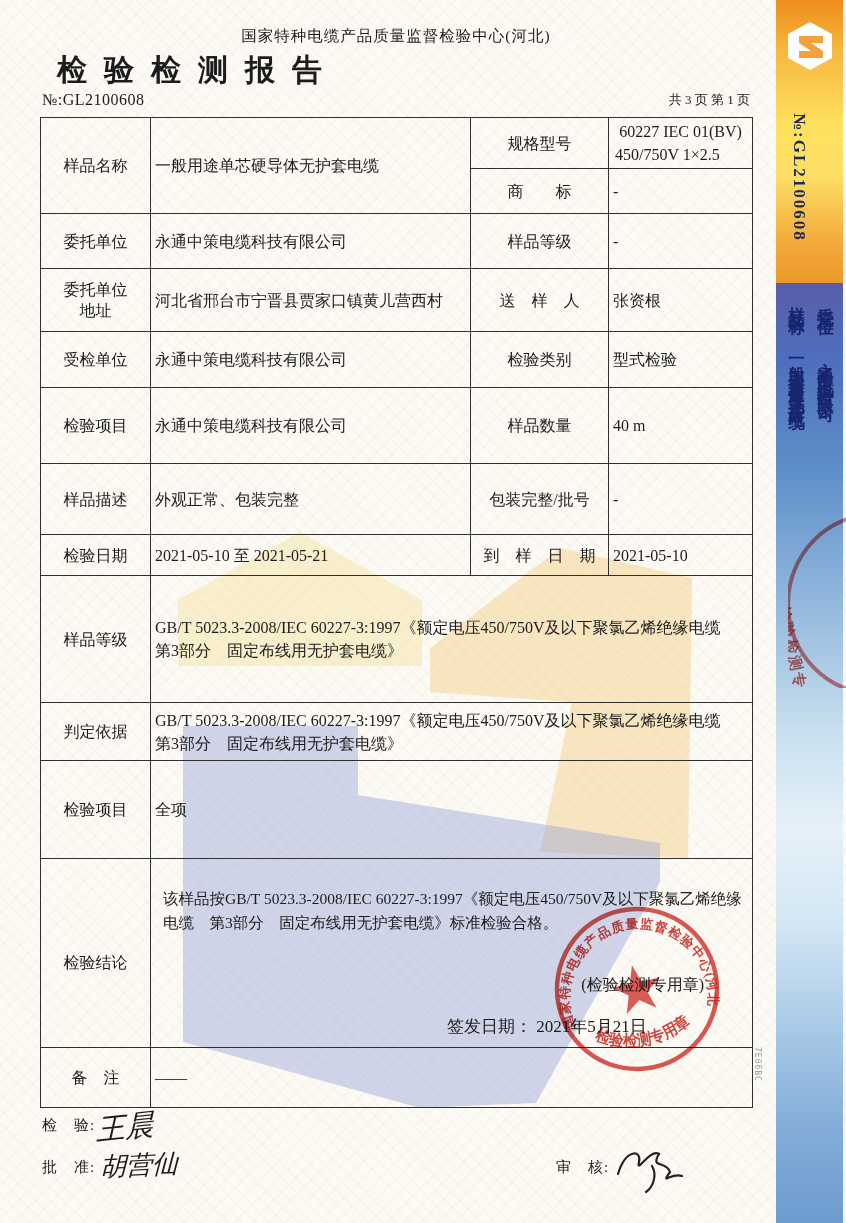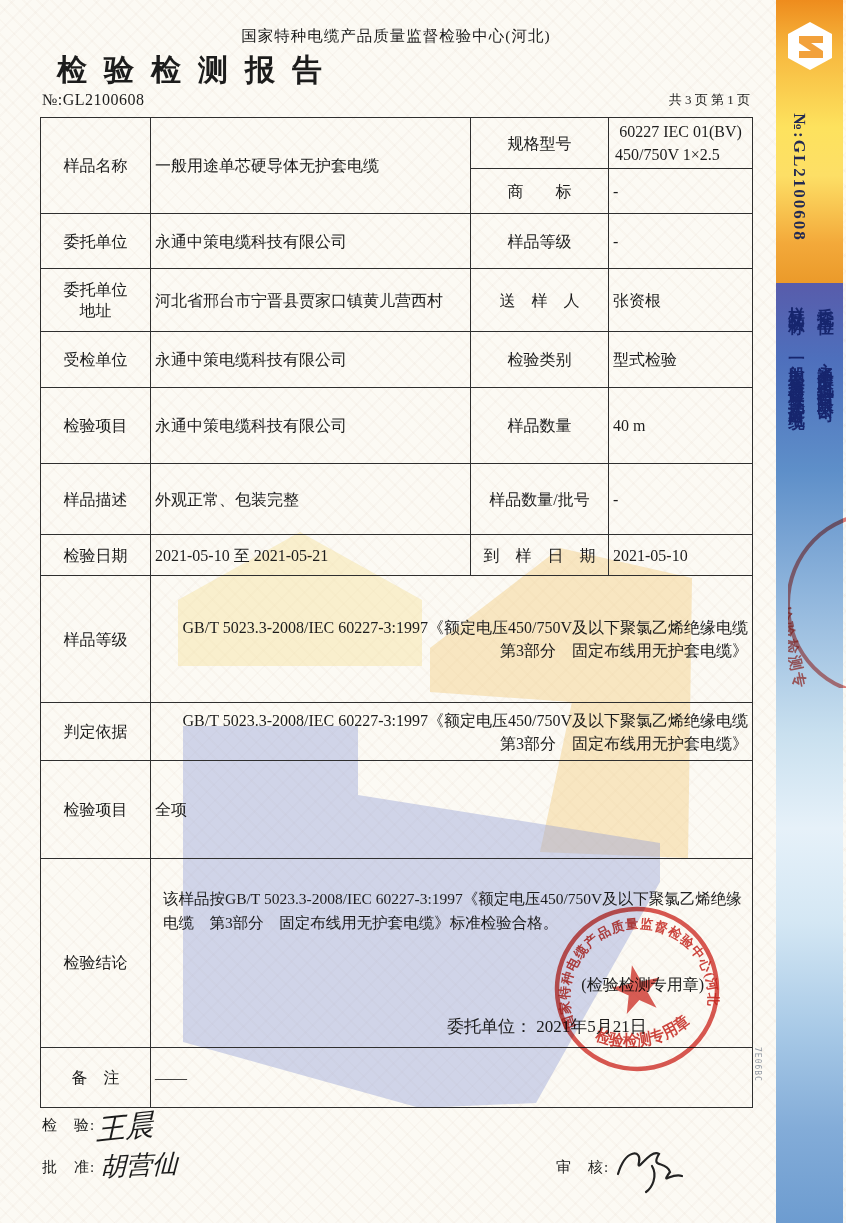--- a/index.html
+++ b/index.html
@@ -24,21 +24,21 @@
     font-size:30px;font-weight:700;letter-spacing:17px;padding-left:17px;box-sizing:border-box;z-index:2;}
   .report-no{position:absolute;top:91px;left:42px;font-size:16px;letter-spacing:.5px;z-index:2;}
   .page-info{position:absolute;top:91px;right:96px;font-size:13px;z-index:2;}
   
   table.report{position:absolute;top:117px;left:40px;width:712px;z-index:2;
     border-collapse:collapse;table-layout:fixed;background:transparent;}
   table.report td{border:1.5px solid #2f2f2f;padding:2px 4px;vertical-align:middle;
     font-size:16px;line-height:1.45;background:transparent;}
   td.lbl{text-align:center;}
   td.val{padding-left:16px;font-size:16px;}
-  td.val-sm{padding-left:8px;font-size:14.5px;line-height:1.65;text-align:right;}
+  td.val-sm{padding-left:8px;font-size:14.5px;line-height:1.65;}
   .spec-cell{font-size:13px;line-height:1.5;padding:2px 3px;}
   .spec-l1{text-align:center;}
   .spec-l2{text-align:left;padding-left:2px;}
   .two-line span{display:block;line-height:1.35;}
   td.top{vertical-align:top;}
   .concl-cell{position:relative;vertical-align:top;}
   .concl-text{padding:20px 6px 0 8px;font-size:15.5px;line-height:1.55;}
   .seal-note{text-align:right;padding-right:44px;margin-top:38px;font-size:16px;}
   .issue-line{margin-top:18px;padding-left:292px;font-size:17px;white-space:nowrap;}
   .remark-val{vertical-align:top;padding:6px 0 0 12px;font-size:16px;}
@@ -130,21 +130,21 @@
   </tr>
   <tr style="height:76px">
     <td class="lbl">检验项目</td>
     <td class="val">永通中策电缆科技有限公司</td>
     <td class="lbl">样品数量</td>
     <td class="val">40 m</td>
   </tr>
   <tr style="height:71px">
     <td class="lbl">样品描述</td>
     <td class="val">外观正常、包装完整</td>
-    <td class="lbl">样品数量/批号</td>
+    <td class="lbl">包装完整/批号</td>
     <td class="val">-</td>
   </tr>
   <tr style="height:41px">
     <td class="lbl">检验日期</td>
     <td class="val">2021-05-10 至 2021-05-21</td>
     <td class="lbl">到　样　日　期</td>
     <td class="val">2021-05-10</td>
   </tr>
   <tr style="height:127px">
     <td class="lbl">样品等级</td>
@@ -157,21 +157,21 @@
   <tr style="height:98px">
     <td class="lbl">检验项目</td>
     <td class="val" colspan="3">全项</td>
   </tr>
   <tr style="height:189px">
     <td class="lbl top" style="padding-top:20px">检验结论</td>
     <td class="concl-cell" colspan="3">
       <div class="concl-text">该样品按GB/T 5023.3-2008/IEC 60227-3:1997《额定电压450/750V及以下聚氯乙烯绝缘电缆　第3部分　固定布线用无护套电缆》标准检验合格。</div>
       <div class="seal-note">(检验检测专用章)</div>
       <div class="issue-line">
-        <span>委托单位：</span>
+        <span>签发日期：</span>
         <span>2021年5月21日</span>
       </div>
     </td>
   </tr>
   <tr style="height:60px">
     <td class="lbl">备　注</td>
     <td class="remark-val" colspan="3">——</td>
   </tr>
 </tbody>
   </table>

